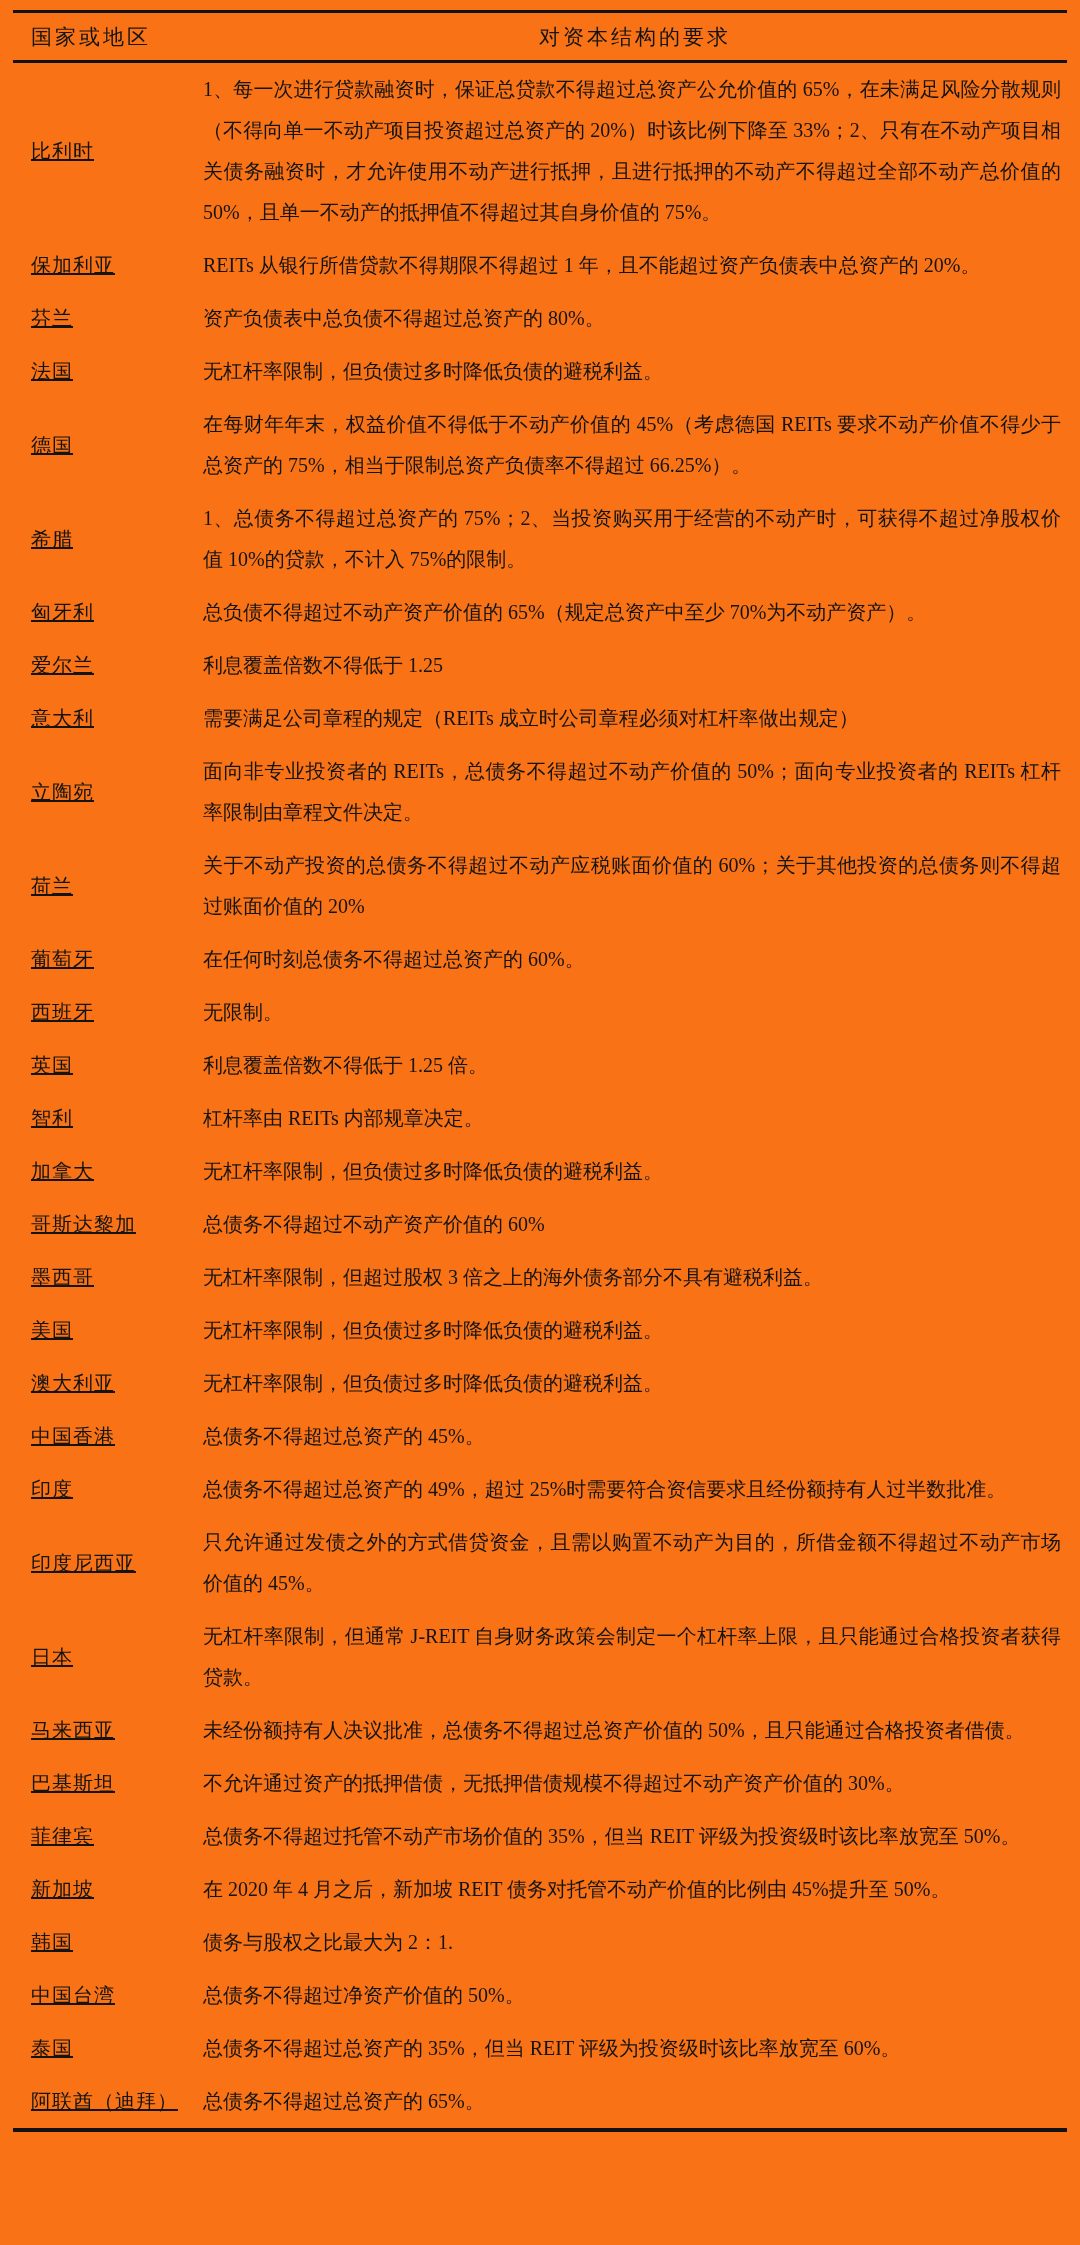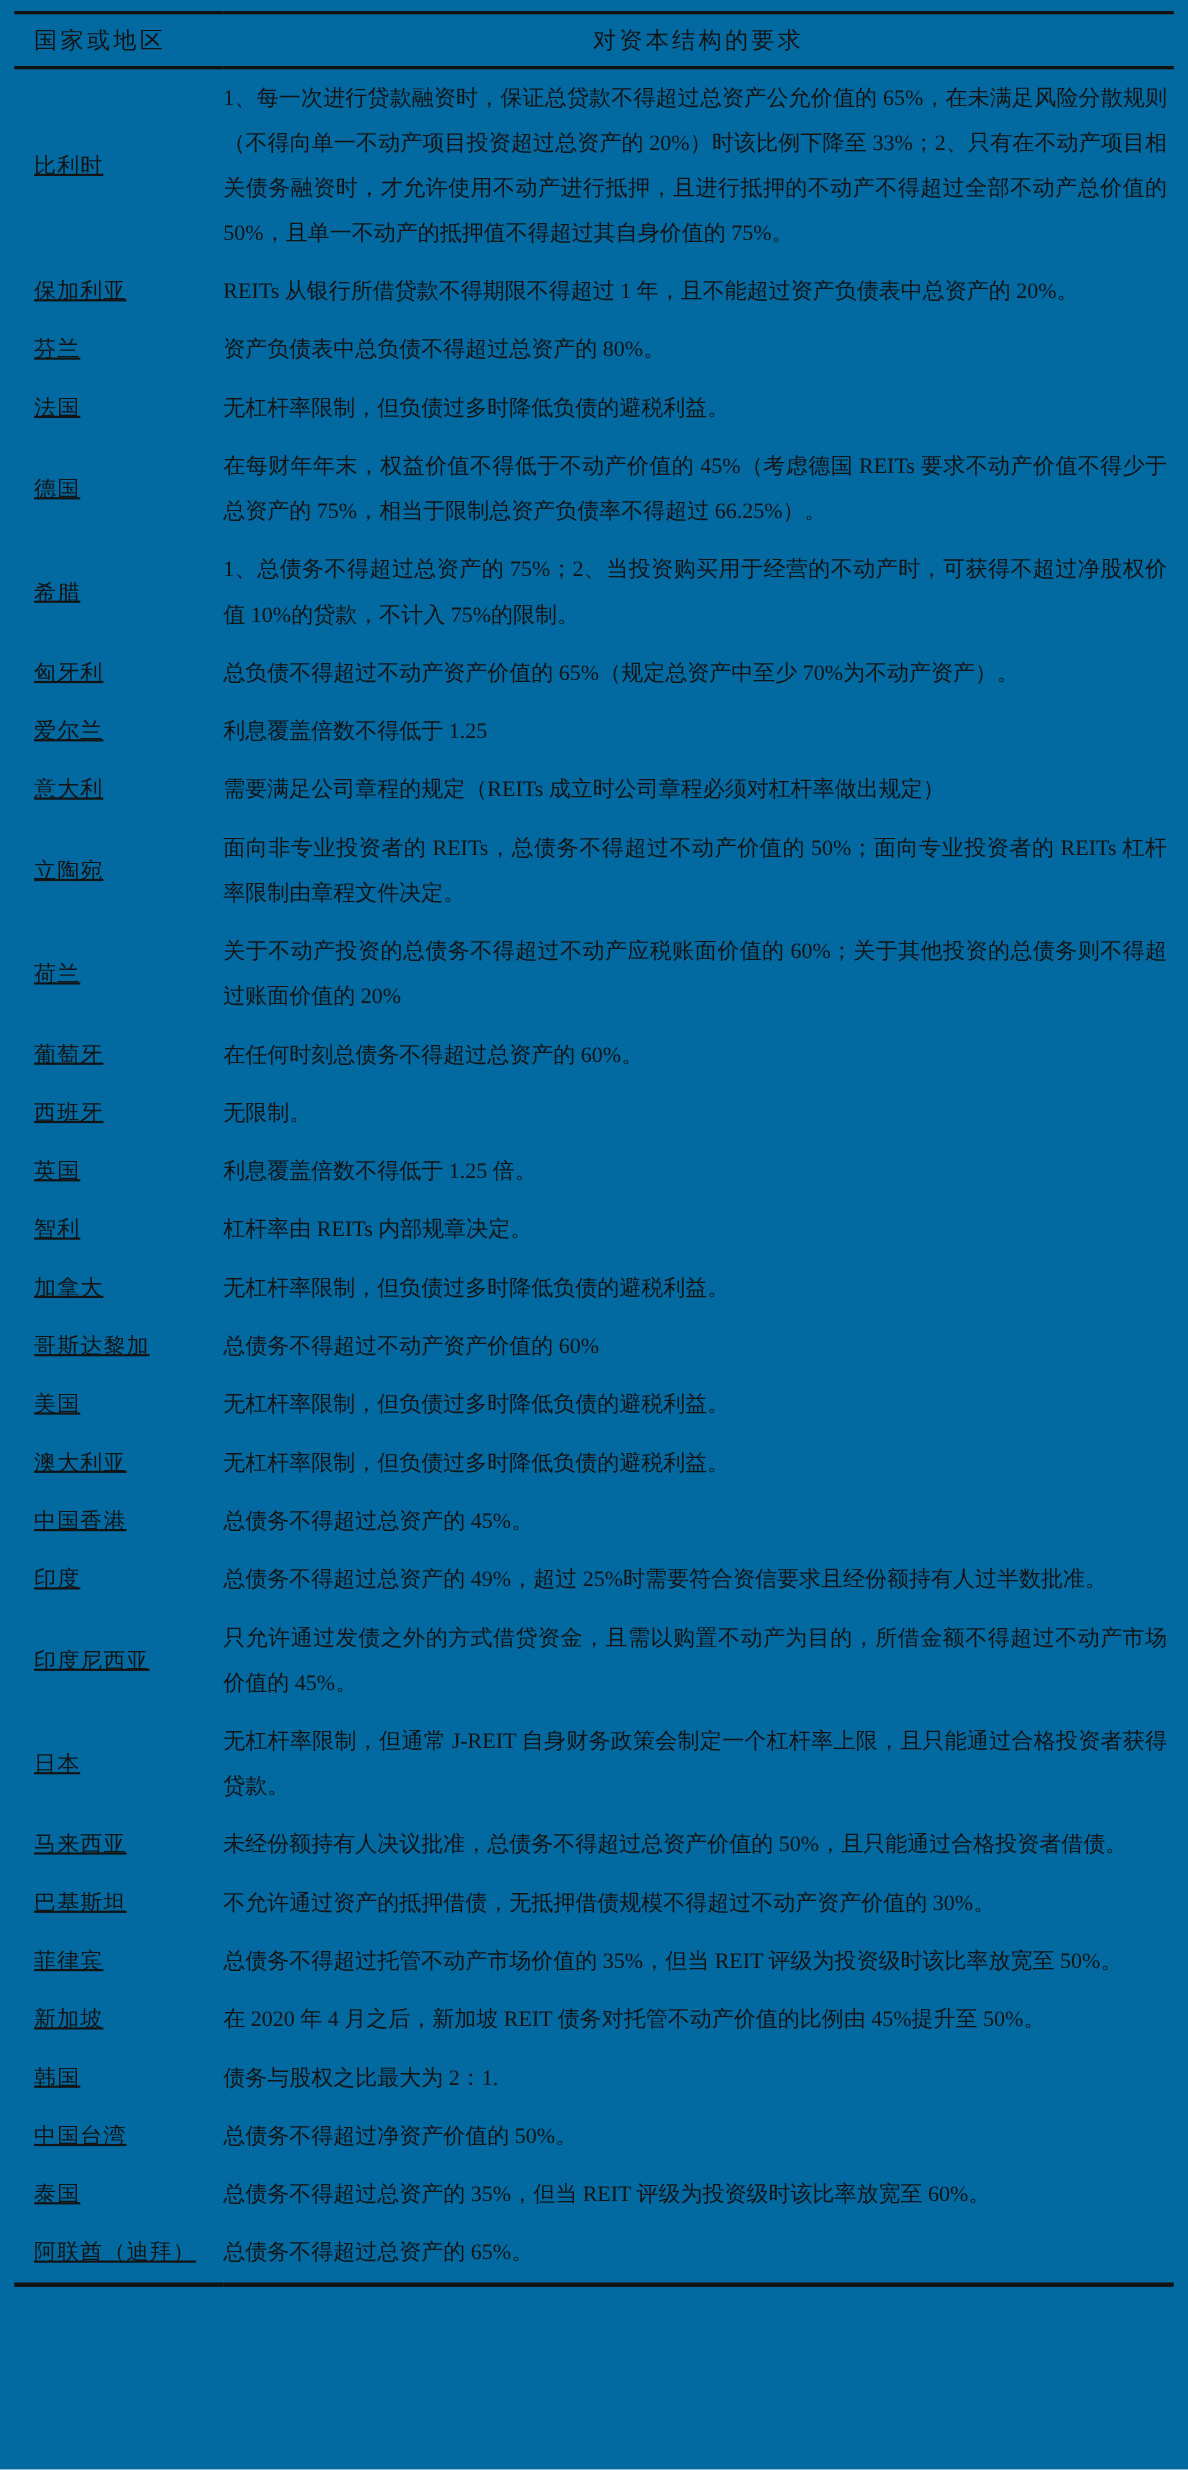--- a/index.html
+++ b/index.html
@@ -7,21 +7,21 @@
     padding: 0;
     background: #fdfdfd;
     color: #141414;
     font-family: "Liberation Serif", "DejaVu Serif", serif;
   }
   .page {
     width: 1080px;
     height: 2245px;
     box-sizing: border-box;
     padding: 10px 13px 0 13px;
-    background: #0369a1;
+    background: #f97316;
     overflow: hidden;
   }
   table.req-table {
     width: 100%;
     border-collapse: collapse;
     border-top: 3px solid #121212;
     border-bottom: 4px solid #121212;
     table-layout: fixed;
   }
   thead th {
@@ -131,20 +131,24 @@
         </tr>
         <tr>
           <td class="country-cell">加拿大</td>
           <td class="req-cell">无杠杆率限制，但负债过多时降低负债的避税利益。</td>
         </tr>
         <tr>
           <td class="country-cell">哥斯达黎加</td>
           <td class="req-cell">总债务不得超过不动产资产价值的 60%</td>
         </tr>
         <tr>
+          <td class="country-cell">墨西哥</td>
+          <td class="req-cell">无杠杆率限制，但超过股权 3 倍之上的海外债务部分不具有避税利益。</td>
+        </tr>
+        <tr>
           <td class="country-cell">美国</td>
           <td class="req-cell">无杠杆率限制，但负债过多时降低负债的避税利益。</td>
         </tr>
         <tr>
           <td class="country-cell">澳大利亚</td>
           <td class="req-cell">无杠杆率限制，但负债过多时降低负债的避税利益。</td>
         </tr>
         <tr>
           <td class="country-cell">中国香港</td>
           <td class="req-cell">总债务不得超过总资产的 45%。</td>

